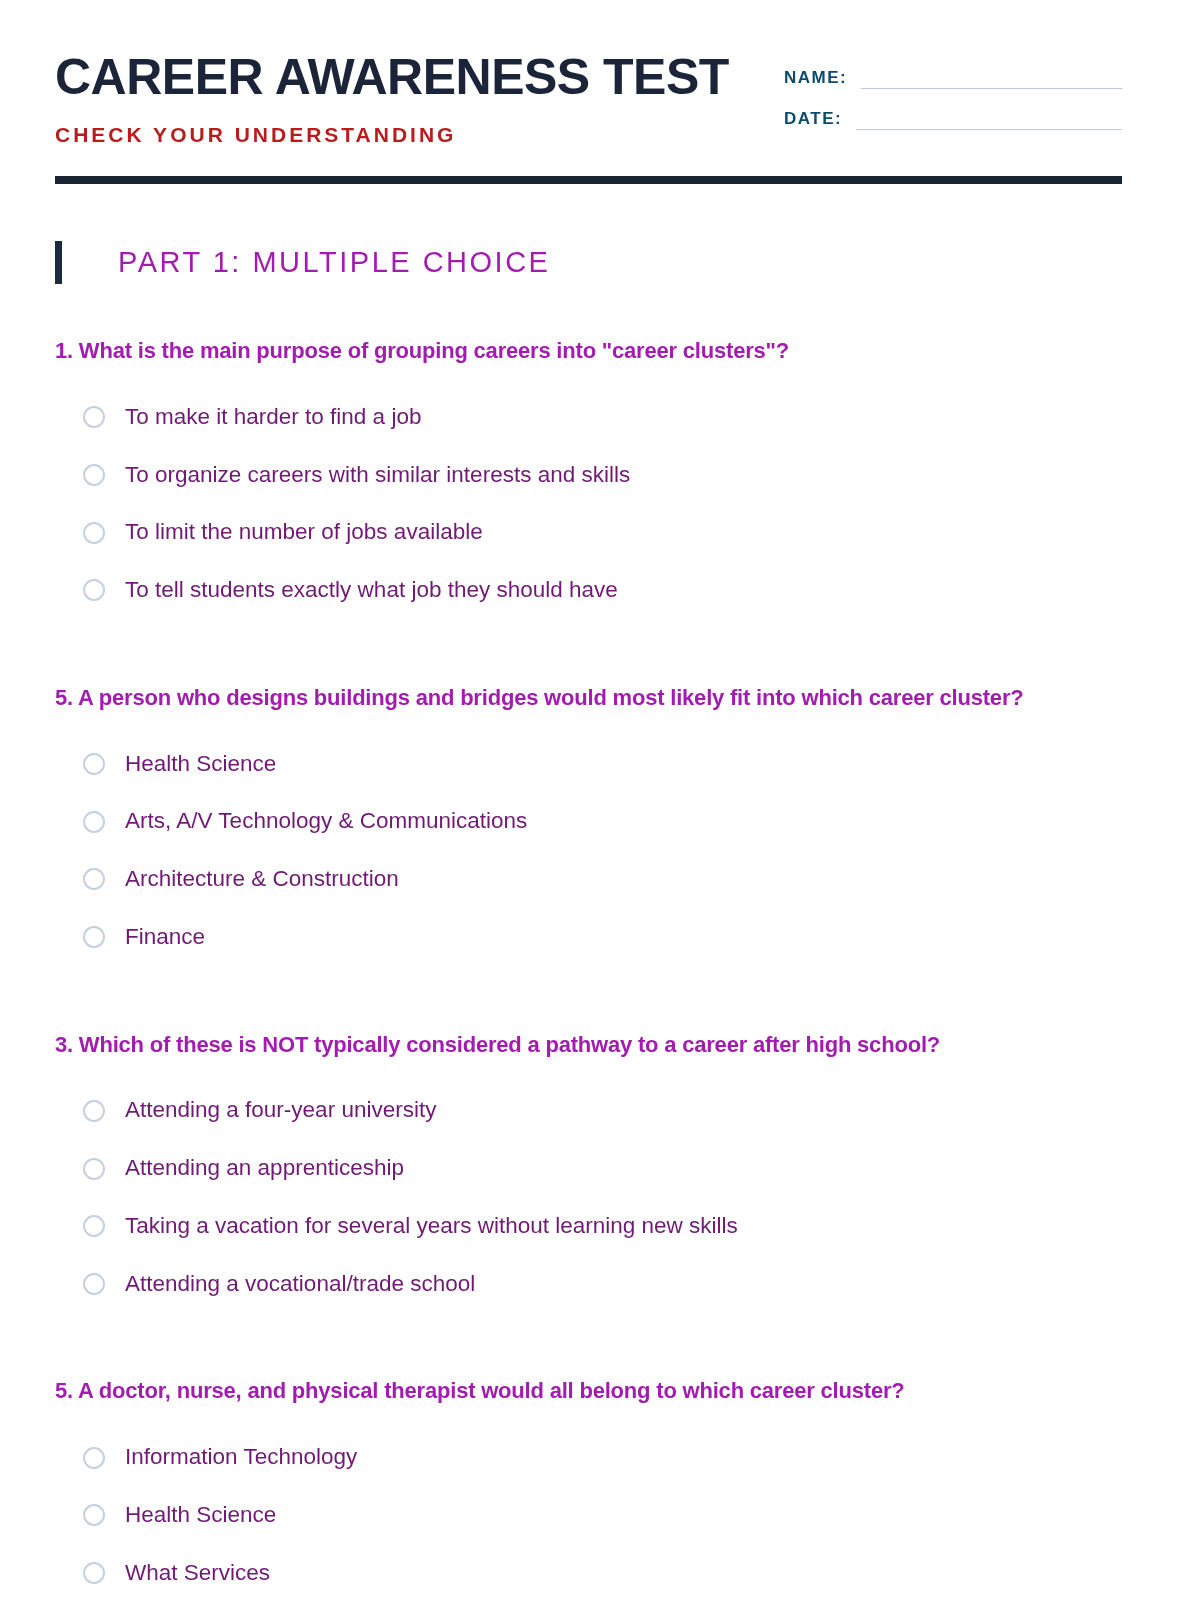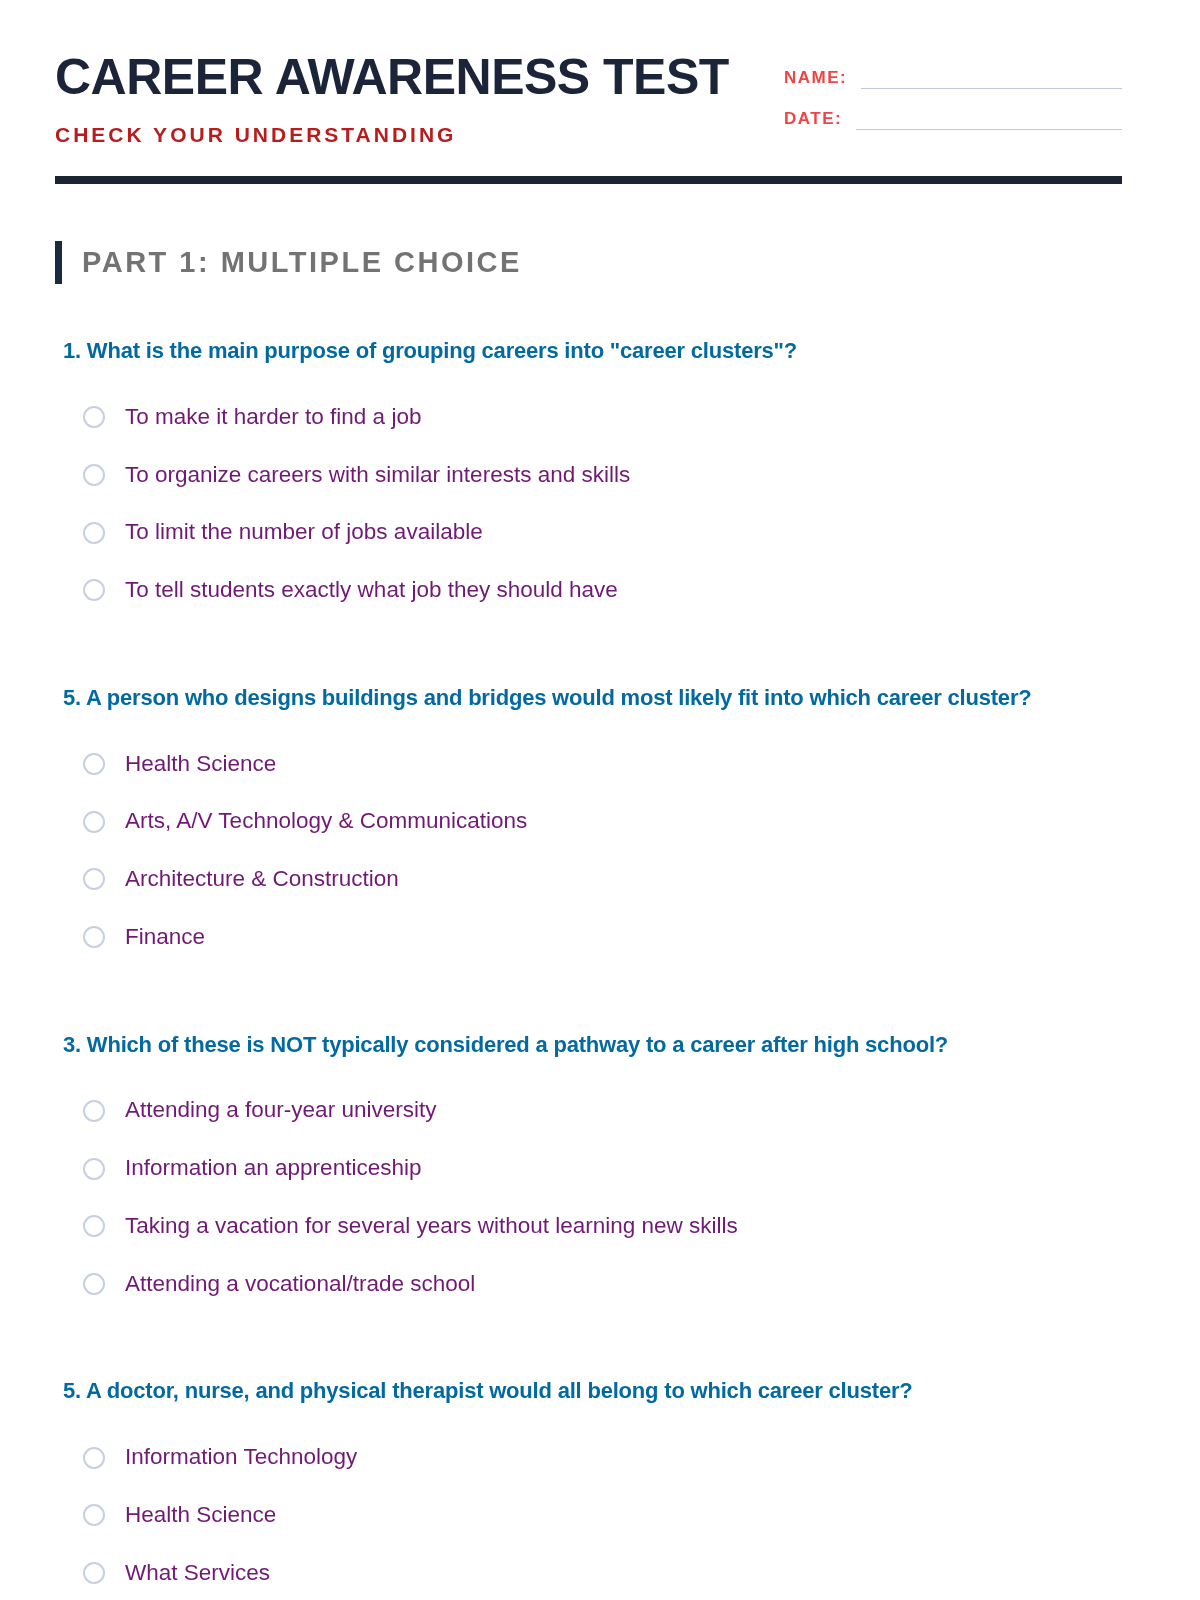--- a/index.html
+++ b/index.html
@@ -50,21 +50,21 @@
   }
   .field-row {
     display: flex;
     align-items: flex-end;
     margin-bottom: 19px;
   }
   .field-label {
     font-size: 17px;
     font-weight: 700;
     letter-spacing: 1.5px;
-    color: #ef4444;
+    color: #0c4a6e;
     margin-right: 14px;
     padding-bottom: 1px;
   }
   .field-line {
     flex: 1 1 auto;
     height: 22px;
     border-bottom: 1.5px solid #bcc9de;
   }
 
   
@@ -82,37 +82,38 @@
   }
   .section-bar {
     width: 7px;
     height: 43px;
     background: #1b2a3f;
     margin-right: 20px;
     flex: 0 0 auto;
   }
   .section-text {
     font-size: 29px;
-    font-weight: 700;
+    font-weight: 400;
     letter-spacing: 2.5px;
-    color: #737373;
+    color: #a21caf;
+    margin-left: 36px;
   }
 
   
   .questions { padding-bottom: 40px; }
   .question { margin-top: 46px; }
   .question + .question { margin-top: 74px; }
   .q-text {
-    margin: 8px;
+    margin: 0;
     max-width: 1010px;
     font-size: 22px;
     font-weight: 700;
     line-height: 1.9;
     letter-spacing: -0.2px;
-    color: #0369a1;
+    color: #a21caf;
   }
   .options { padding-left: 28px; }
   .option {
     display: flex;
     align-items: center;
     margin-top: 33px;
   }
   .radio {
     width: 22px;
     height: 22px;
@@ -206,21 +207,21 @@
 
     <div class="question">
       <p class="q-text">3. Which of these is NOT typically considered a pathway to a career after high school?</p>
       <div class="options">
         <div class="option">
           <span class="radio"></span>
           <span class="opt-label">Attending a four-year university</span>
         </div>
         <div class="option">
           <span class="radio"></span>
-          <span class="opt-label">Information an apprenticeship</span>
+          <span class="opt-label">Attending an apprenticeship</span>
         </div>
         <div class="option">
           <span class="radio"></span>
           <span class="opt-label">Taking a vacation for several years without learning new skills</span>
         </div>
         <div class="option">
           <span class="radio"></span>
           <span class="opt-label">Attending a vocational/trade school</span>
         </div>
       </div>

